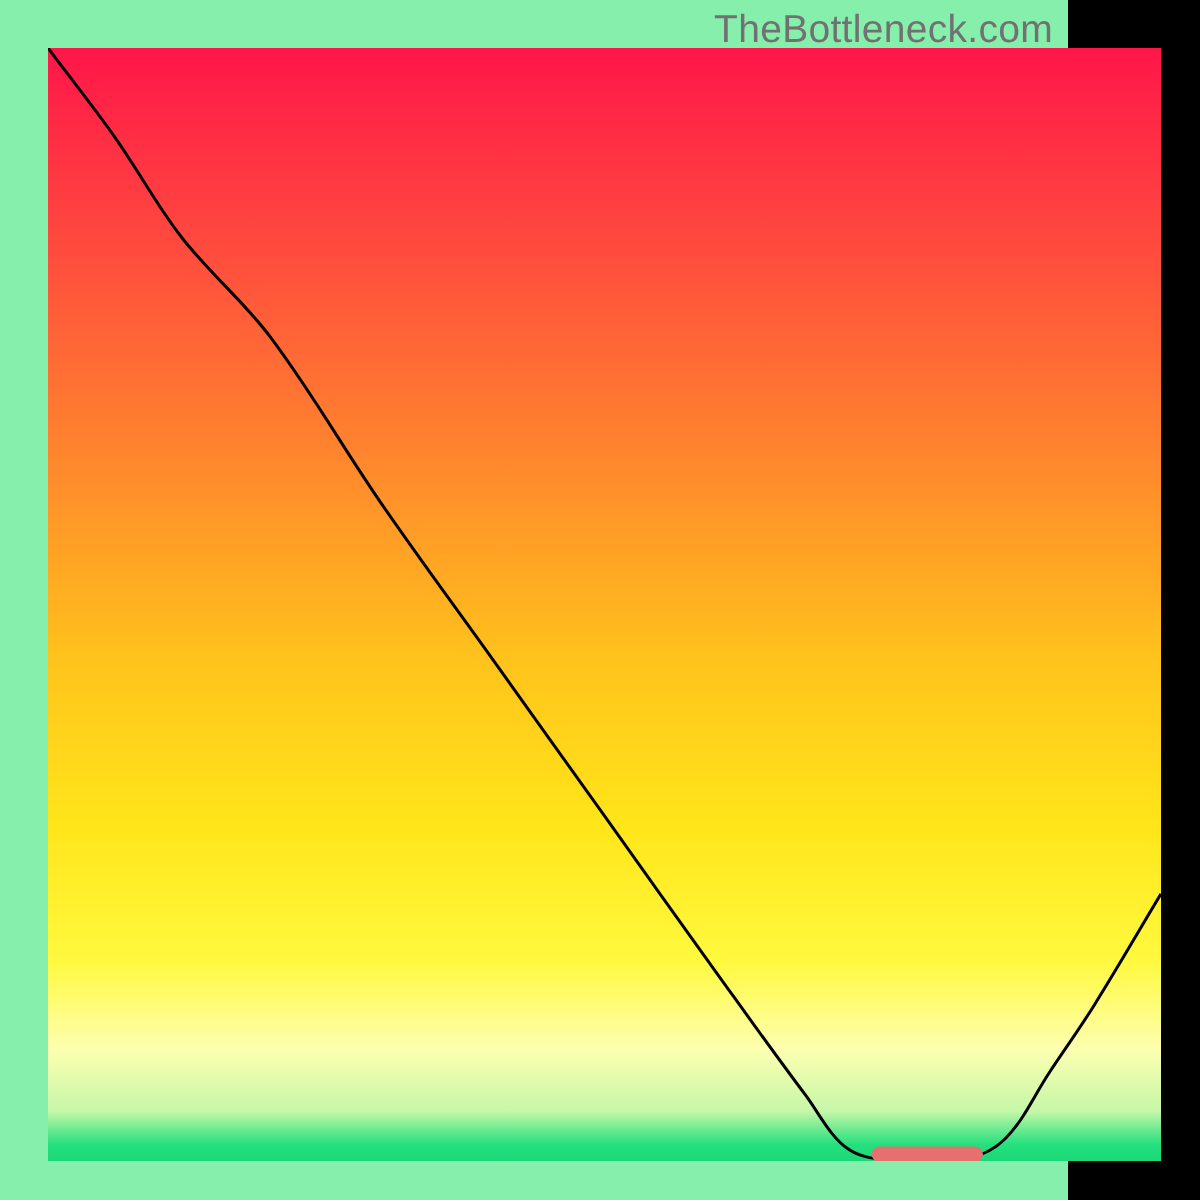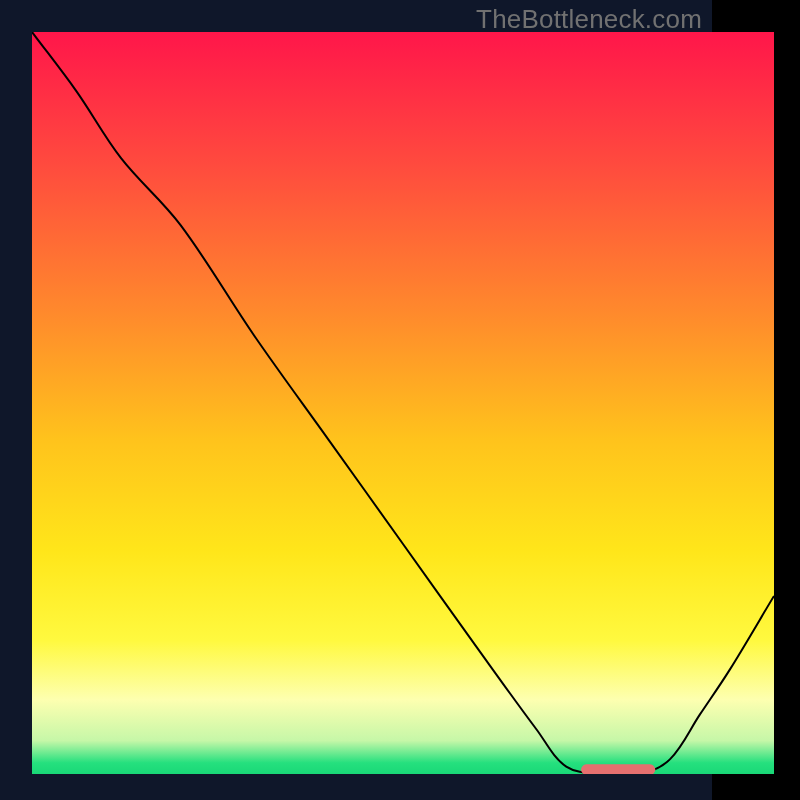--- a/index.html
+++ b/index.html
@@ -8,21 +8,21 @@
     width: 800px;
     height: 800px;
     background: #000;
     overflow: hidden;
     font-family: Arial, Helvetica, sans-serif;
   }
   .frame {
     position: relative;
     width: 712px;
     height: 800px;
-    background: #0f172a;
+    background: #86efac;
     text-align: center;
   }
   .watermark {
     position: absolute;
     top: 4px;
     right: 10px;
     color: #717171;
     font-size: 26px;
     font-weight: 400;
     letter-spacing: 0.2px;

